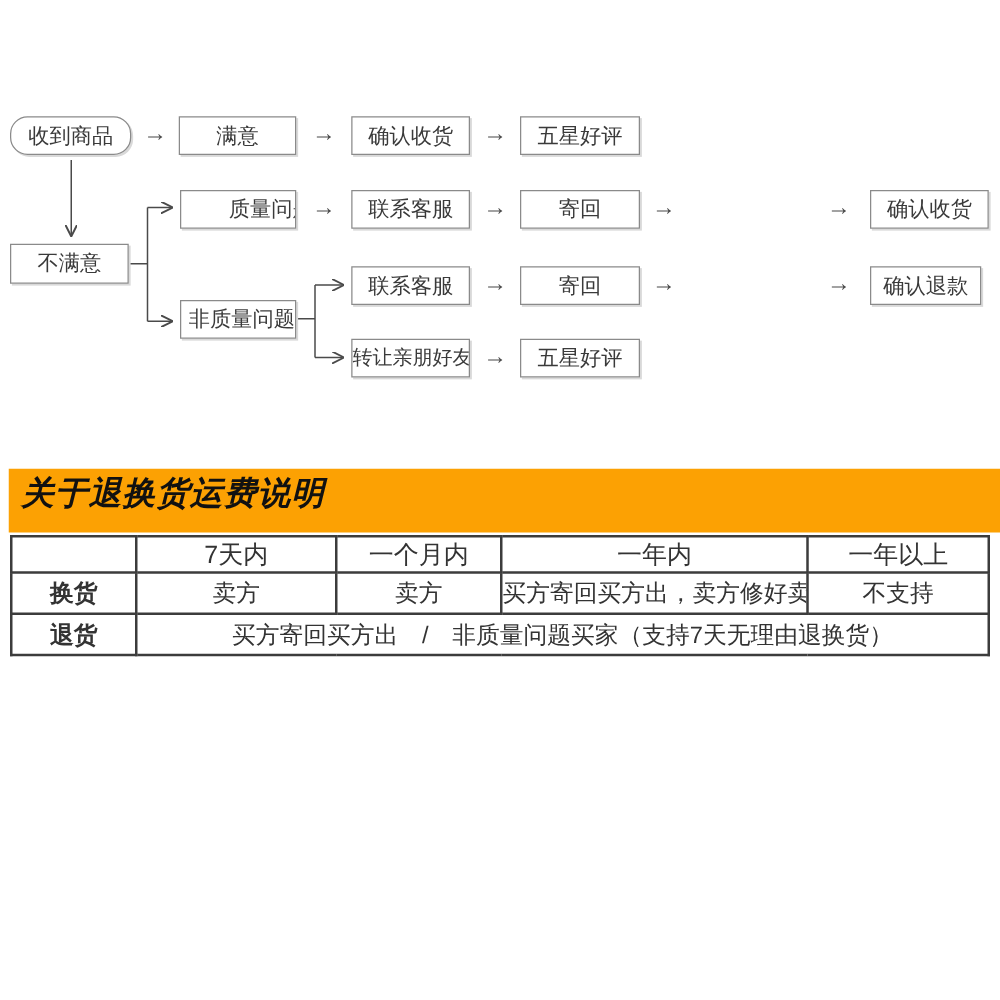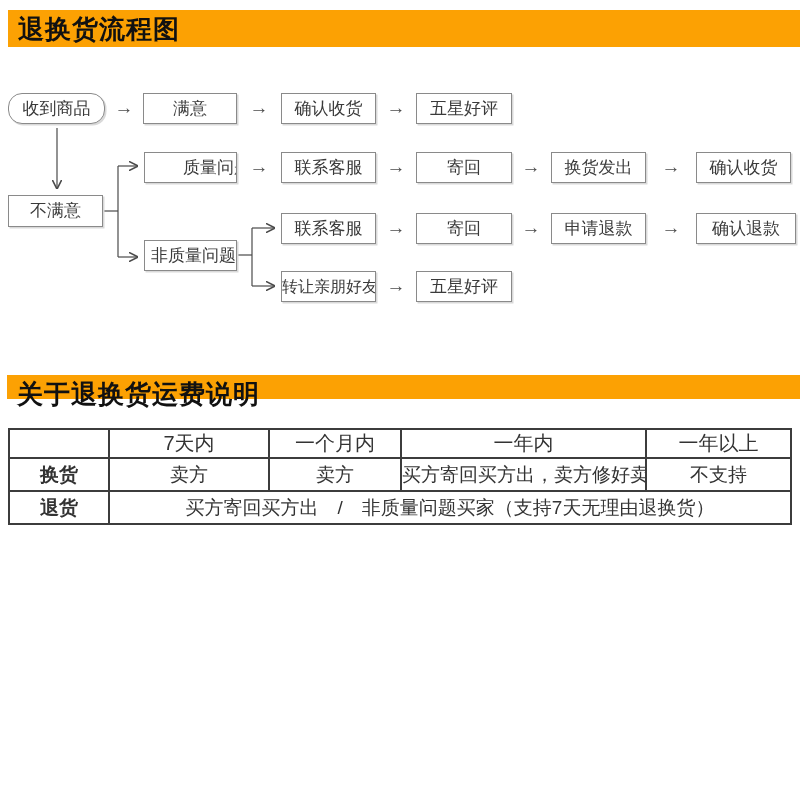--- a/index.html
+++ b/index.html
@@ -5,21 +5,21 @@
   * { margin:0; padding:0; box-sizing:border-box; }
   html,body { width:800px; height:800px; background:#ffffff; font-family:"Liberation Sans", sans-serif; }
   #page { position:relative; width:800px; height:800px; background:#fff; overflow:hidden; }
 
   .orange-bar {
     position:absolute; background:#FCA103; color:#111;
     font-weight:bold; font-size:26px; line-height:38px;
     padding-left:10px; letter-spacing:1px;
   }
   #bar1 { left:8px; top:10px; width:792px; height:37px; }
-  #bar2 { left:7px; top:375px; width:793px; height:24px; }
+  #bar2 { left:7px; top:375px; width:793px; height:51px;font-style:italic; }
 
   .flow-box {
     position:absolute; height:31px; background:#fff;
     border:1px solid #8a8a8a; box-shadow:1.5px 1.5px 0 #d9d9d9;
     color:#3a3a3a; font-size:17px; text-align:center; line-height:29px;
     white-space:nowrap; overflow:hidden;
   }
   .flow-box.small { font-size:16px; }
 
   .arrow-glyph {
@@ -41,23 +41,20 @@
   #fee-table tr.hdr td { height:29px; font-size:20px; }
   #fee-table tr.data td { height:33px; font-size:19px; }
   #fee-table td.rowlabel { font-weight:bold; font-size:20px; }
   #fee-table td.small-txt { font-size:15px; }
 </style>
 </head>
 <body>
 
 <div id="page">
 
-  <div id="bar1" class="orange-bar">
-    <span>退换货流程图</span>
-  </div>
 
   <svg id="connector-svg" viewBox="0 0 800 330">
     <defs>
       <marker id="arr" viewBox="0 0 8 8" refX="7" refY="4" markerWidth="8" markerHeight="8" orient="auto">
         <path d="M0,0 L8,4 L0,8" fill="none" stroke="#4a4a4a" stroke-width="1.3"></path>
       </marker>
     </defs>
 
     <line x1="57" y1="128" x2="57" y2="188" stroke="#4a4a4a" stroke-width="1.2" marker-end="url(#arr)"></line>
 
@@ -73,29 +70,27 @@
   </svg>
 
   <div class="flow-box" style="left:8px;  top:93px; width:97px;border-radius:14px;">收到商品</div>
   <div class="flow-box" style="left:143px;top:93px; width:94px;">满意</div>
   <div class="flow-box" style="left:281px;top:93px; width:95px;">确认收货</div>
   <div class="flow-box" style="left:416px;top:93px; width:96px;">五星好评</div>
 
   <div class="flow-box" style="left:144px;top:152px;width:93px;padding-left:38px;">质量问题</div>
   <div class="flow-box" style="left:281px;top:152px;width:95px;">联系客服</div>
   <div class="flow-box" style="left:416px;top:152px;width:96px;">寄回</div>
-  <div class="flow-box" style="left:551px;top:152px;width:95px;">换货发出</div>
   <div class="flow-box" style="left:696px;top:152px;width:95px;">确认收货</div>
 
   <div class="flow-box" style="left:8px;  top:195px;width:95px;height:32px;line-height:30px;font-family:Liberation Serif, serif;">不满意</div>
 
   <div class="flow-box" style="left:281px;top:213px;width:95px;">联系客服</div>
   <div class="flow-box" style="left:416px;top:213px;width:96px;">寄回</div>
-  <div class="flow-box" style="left:551px;top:213px;width:95px;">申请退款</div>
-  <div class="flow-box" style="left:696px;top:213px;width:100px;">确认退款</div>
+  <div class="flow-box" style="left:696px;top:213px;width:89px;">确认退款</div>
 
   <div class="flow-box" style="left:144px;top:240px;width:93px;text-align:right;">非质量问题</div>
 
   <div class="flow-box small" style="left:281px;top:271px;width:95px;">转让亲朋好友</div>
   <div class="flow-box" style="left:416px;top:271px;width:96px;">五星好评</div>
 
   <span class="arrow-glyph" style="left:109px;top:97px;">→</span>
   <span class="arrow-glyph" style="left:244px;top:97px;">→</span>
   <span class="arrow-glyph" style="left:381px;top:97px;">→</span>
 

